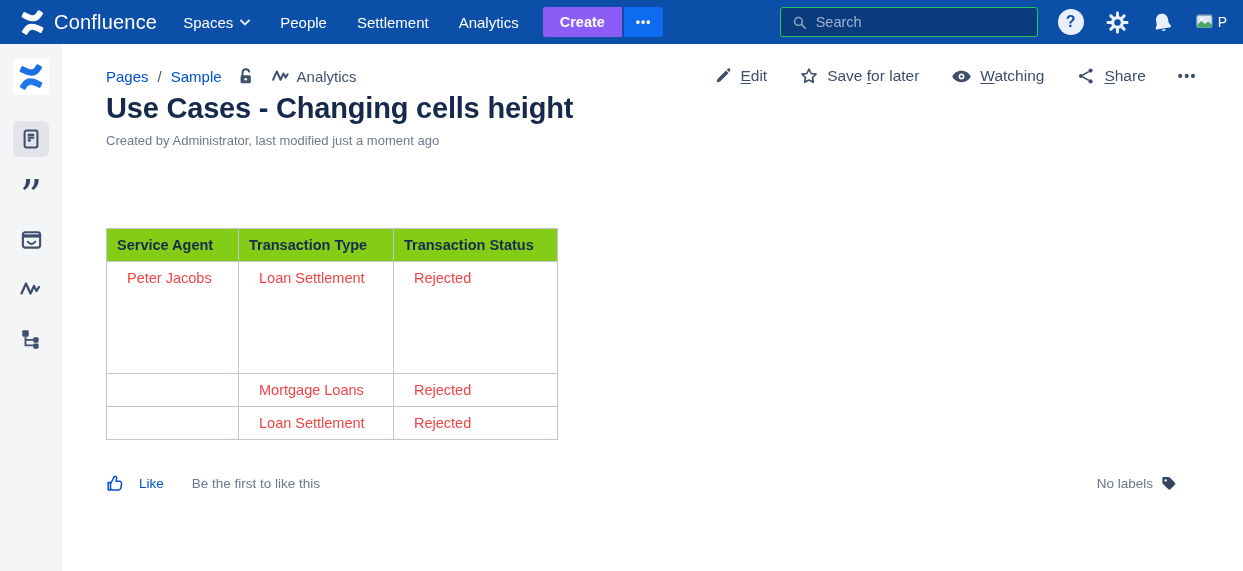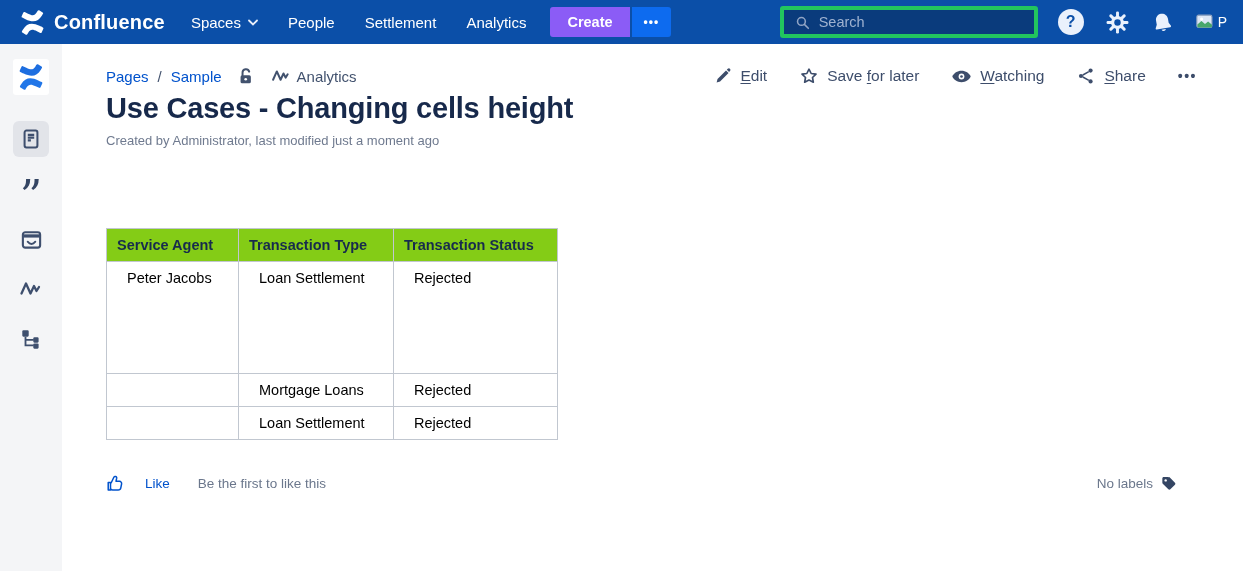--- a/index.html
+++ b/index.html
@@ -3,31 +3,31 @@
 <meta charset="utf-8">
 <style>
   * { margin:0; padding:0; box-sizing:border-box; }
   html,body { width:1243px; height:571px; overflow:hidden; background:#fff;
     font-family:"Liberation Sans", sans-serif; }
 
   
   .topbar { position:absolute; top:0; left:0; width:1243px; height:44px;
     background:#0B4FA8; display:flex; align-items:center; padding:0 16px 0 20px; z-index:5; }
   .brand { display:flex; align-items:center; gap:9px; cursor:pointer; }
-  .brand-text { color:#fff; font-size:20px; font-weight:700; letter-spacing:.2px; }
+  .brand-text { color:#fff; font-size:20px; font-weight:400; letter-spacing:.2px; }
   .topnav { display:flex; align-items:center; gap:30px; margin-left:26px; }
   .topnav-item { display:flex; align-items:center; gap:7px; color:#ffffff; font-size:15px; cursor:pointer; }
   .create-group { display:flex; margin-left:24px; }
   .create-btn { background:#8b5cf6; color:#fff; font-weight:700; font-size:14.5px;
     padding:7px 17px; border:none; border-radius:3px 0 0 3px; cursor:pointer; }
   .create-more-btn { background:#0D6BEF; color:#fff; font-weight:700; font-size:12px;
     letter-spacing:1px; padding:7px 12px; border:none; border-left:2px solid #0B4FA8;
     border-radius:0 3px 3px 0; cursor:pointer; }
   .search-box { margin-left:auto; width:258px; height:30px; background:#0A3B7C;
-    border:4px solid #22c55e; border-radius:3px; display:flex; align-items:center;
+    border:1px solid #22c55e; border-radius:3px; display:flex; align-items:center;
     padding:12px 10px; gap:8px; }
   .search-box input { flex:1; background:transparent; border:none; outline:none;
     color:#fff; font-size:14.5px; font-family:"Liberation Sans", sans-serif; }
   .search-box input::placeholder { color:#9FB2D0; }
   .top-icons { display:flex; align-items:center; gap:21px; margin-left:20px; }
   .icon-btn { display:flex; align-items:center; justify-content:center; cursor:pointer; }
   .help-circle { width:26px; height:26px; border-radius:50%; background:#EAF1FC;
     color:#0B4FA8; font-weight:700; font-size:16px; display:flex; align-items:center; justify-content:center; }
   .avatar { display:flex; align-items:center; gap:1px; }
   .avatar-letter { color:#fff; font-size:14px; }
@@ -61,27 +61,27 @@
   .action .key { text-decoration:underline; text-underline-offset:2px; }
   .more-dots { font-weight:700; letter-spacing:1.5px; color:#3D4D6B; font-size:14px; cursor:pointer; }
 
   .page-title { margin-top:4px; font-size:29px; font-weight:700; color:#17294B; letter-spacing:-.2px; }
   .byline { margin-top:8px; font-size:13px; color:#6F7A8F; }
 
   table.content-table { margin-top:80px; border-collapse:collapse; table-layout:fixed; }
   .content-table th, .content-table td { border:1px solid #C1C7D0; padding:8px 10px;
     font-size:14.5px; text-align:left; vertical-align:top; }
   .content-table th { background:#84cc16; color:#172B4D; font-weight:700; }
-  .content-table td { color:#000000;padding-left:20px; }
+  .content-table td { color:#ef4444;padding-left:20px; }
   tr.tall td { height:112px; }
   tr.short td { height:21px; }
 
   .page-footer { margin-top:34px; display:flex; justify-content:space-between; align-items:center; }
   .like-group { display:flex; align-items:center; }
-  .like-btn { display:flex; align-items:center; gap:20px; color:#0052CC; font-size:13.5px; cursor:pointer; }
+  .like-btn { display:flex; align-items:center; gap:14px; color:#0052CC; font-size:13.5px; cursor:pointer; }
   .like-hint { margin-left:28px; color:#6B778C; font-size:13.5px; }
   .labels-group { display:flex; align-items:center; gap:7px; color:#6B778C;
     font-size:13.5px; margin-right:20px; }
 </style>
 </head>
 <body>
 
 <header class="topbar">
   <div class="brand">
     <span style="display:flex;">

